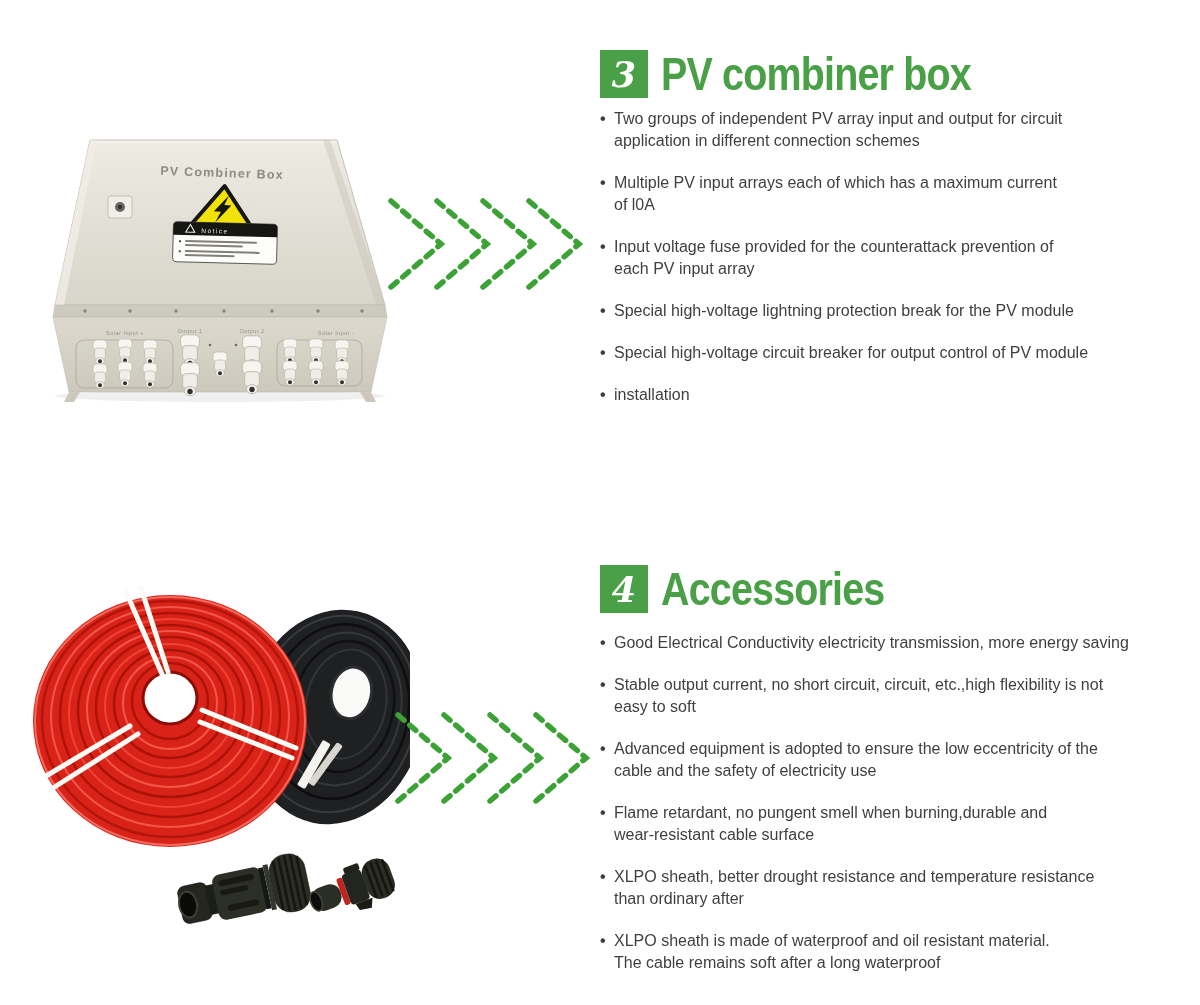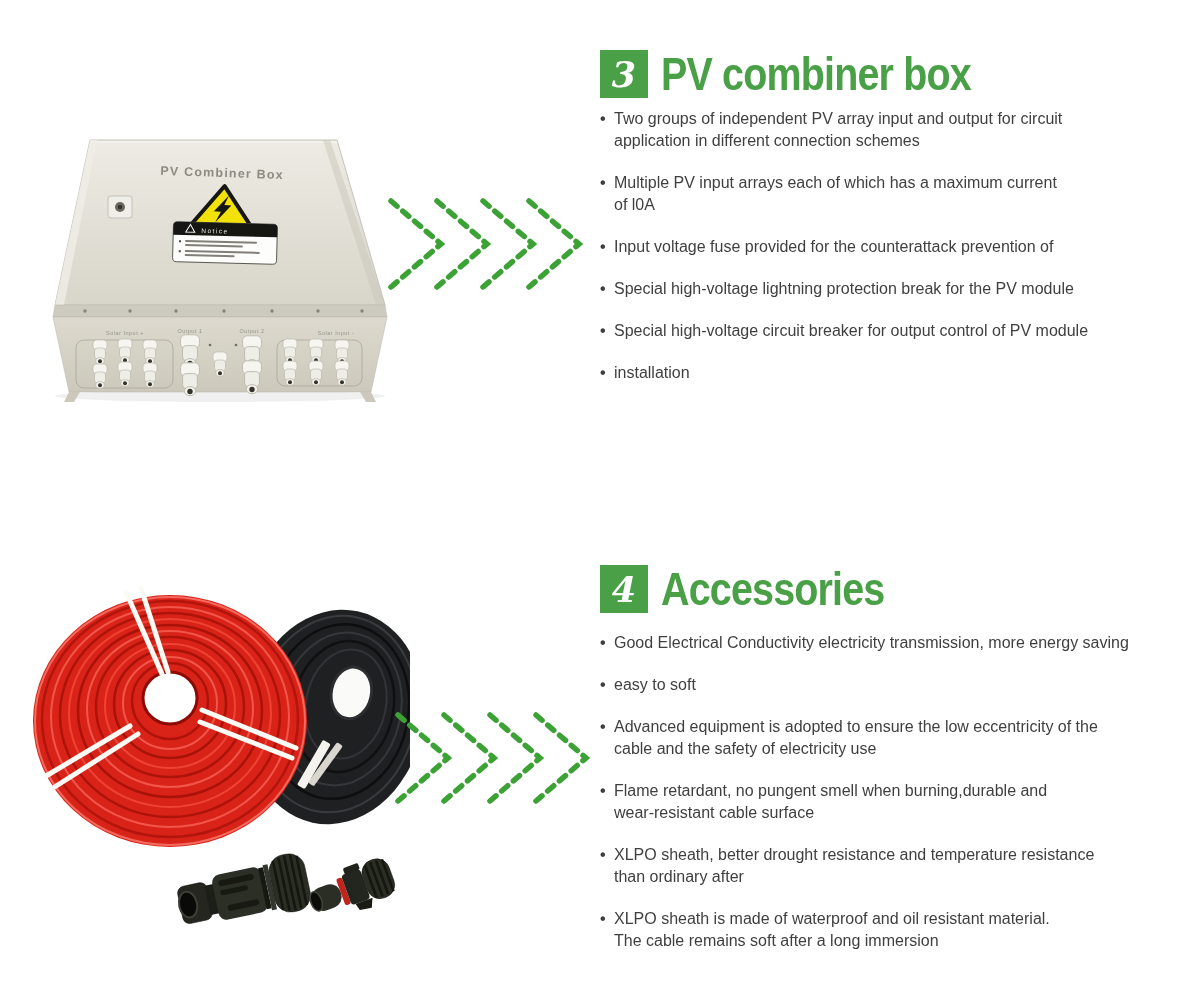--- a/index.html
+++ b/index.html
@@ -152,20 +152,21 @@
         <span class="line">application in different connection schemes</span>
       </li>
     <li>
         <span class="dot">•</span>
         <span class="line">Multiple PV input arrays each of which has a maximum current</span>
         <span class="line">of l0A</span>
       </li>
     <li>
         <span class="dot">•</span>
         <span class="line">Input voltage fuse provided for the counterattack prevention of</span>
+        <span class="line">each PV input array</span>
       </li>
     <li>
         <span class="dot">•</span>
         <span class="line">Special high-voltage lightning protection break for the PV module</span>
       </li>
     <li>
         <span class="dot">•</span>
         <span class="line">Special high-voltage circuit breaker for output control of PV module</span>
       </li>
     <li>
@@ -266,36 +267,37 @@
     <div class="badge">4</div>
     <div class="title-text">Accessories</div>
   </div>
   <ul class="bullets mt2">
     <li>
         <span class="dot">•</span>
         <span class="line">Good Electrical Conductivity electricity transmission, more energy saving</span>
       </li>
     <li>
         <span class="dot">•</span>
+        <span class="line">Stable output current, no short circuit, circuit, etc.,high flexibility is not</span>
         <span class="line">easy to soft</span>
       </li>
     <li>
         <span class="dot">•</span>
         <span class="line">Advanced equipment is adopted to ensure the low eccentricity of the</span>
         <span class="line">cable and the safety of electricity use</span>
       </li>
     <li>
         <span class="dot">•</span>
         <span class="line">Flame retardant, no pungent smell when burning,durable and</span>
         <span class="line">wear-resistant cable surface</span>
       </li>
     <li>
         <span class="dot">•</span>
         <span class="line">XLPO sheath, better drought resistance and temperature resistance</span>
         <span class="line">than ordinary after</span>
       </li>
     <li>
         <span class="dot">•</span>
         <span class="line">XLPO sheath is made of waterproof and oil resistant material.</span>
-        <span class="line">The cable remains soft after a long immersion</span>
+        <span class="line">The cable remains soft after a long waterproof</span>
       </li>
   </ul>
 </div>
 
 </body></html>

